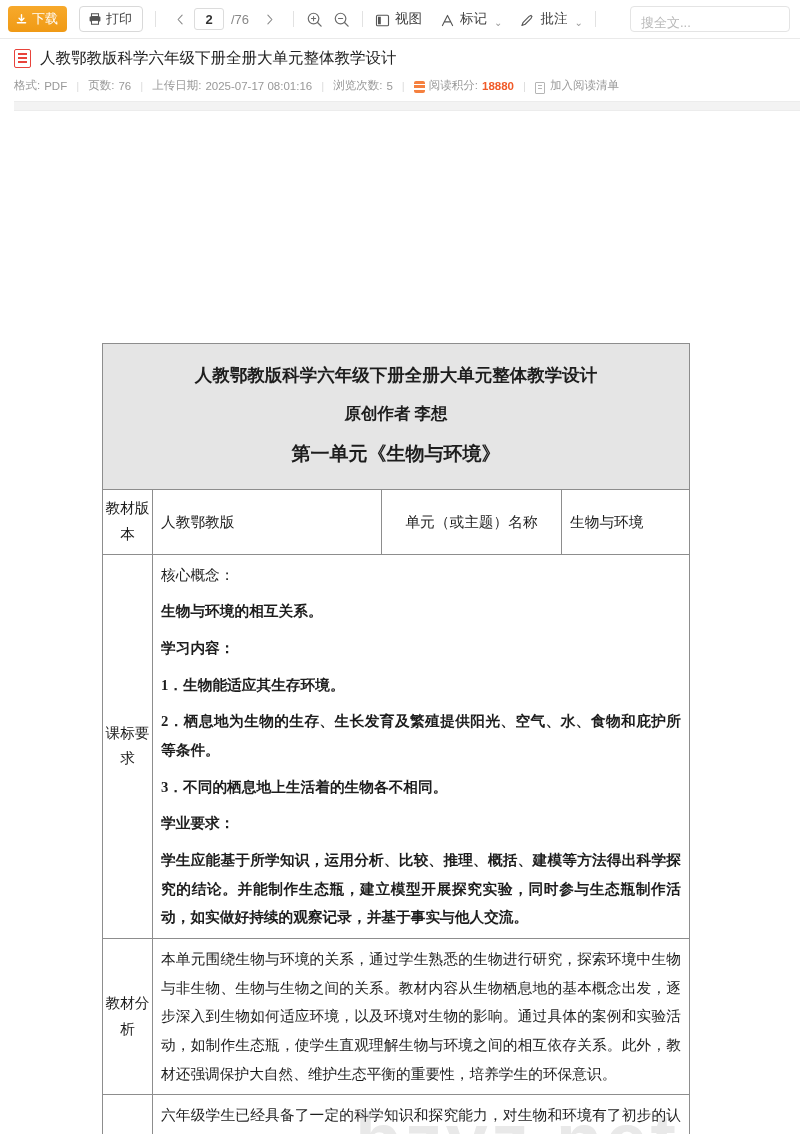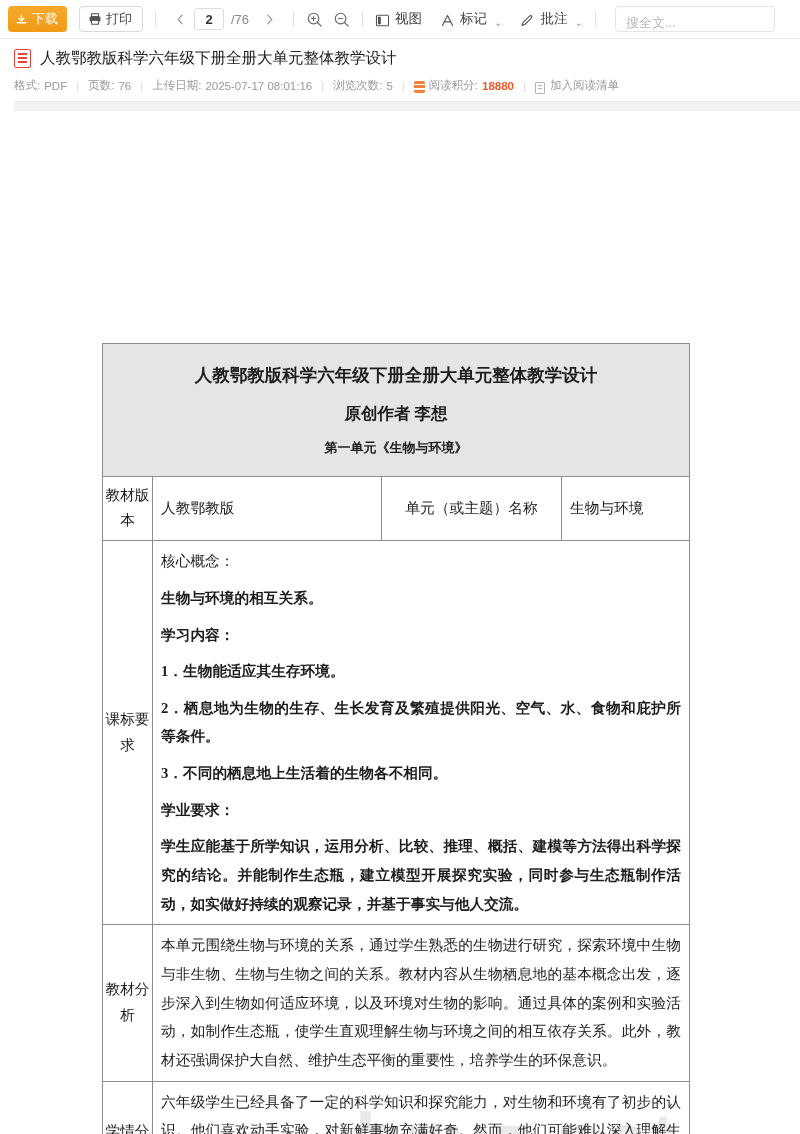--- a/index.html
+++ b/index.html
@@ -11,21 +11,21 @@
     overflow: hidden;
     position: relative;
     color: #333;
   }
 
   
   .toolbar {
     height: 39px;
     display: flex;
     align-items: center;
-    padding: 0 25px 0 8px;
+    padding: 0 10px 0 8px;
     background: #ffffff;
     border-bottom: 1px solid #eaeaea;
     position: relative;
     z-index: 5;
   }
   .btn-download {
     display: flex; align-items: center; gap: 4px;
     background: #f5a623;
     background: linear-gradient(#f7a92b, #f09a15);
     color: #fff;
@@ -212,21 +212,21 @@
   td.header-cell {
     background: #e5e5e5;
     text-align: center;
     font-weight: bold;
     font-size: 17px;
     line-height: 2.25;
     padding: 12px 0 14px 0;
   }
   .hdr-l1 { font-size: 17.5px; }
   .hdr-l2 { font-size: 16.5px; }
-  .hdr-l3 { font-size: 13px; }
+  .hdr-l3 { font-size: 19px; }
   td.body-cell { text-align: justify; }
   td.mid-cell { width: 180px; }
   td.right-cell { width: 128px; }
   .p { margin: 0; }
   .p + .p { margin-top: 8px; font-weight: bold; }
 </style>
 </head>
 <body>
 
 <div class="toolbar">

